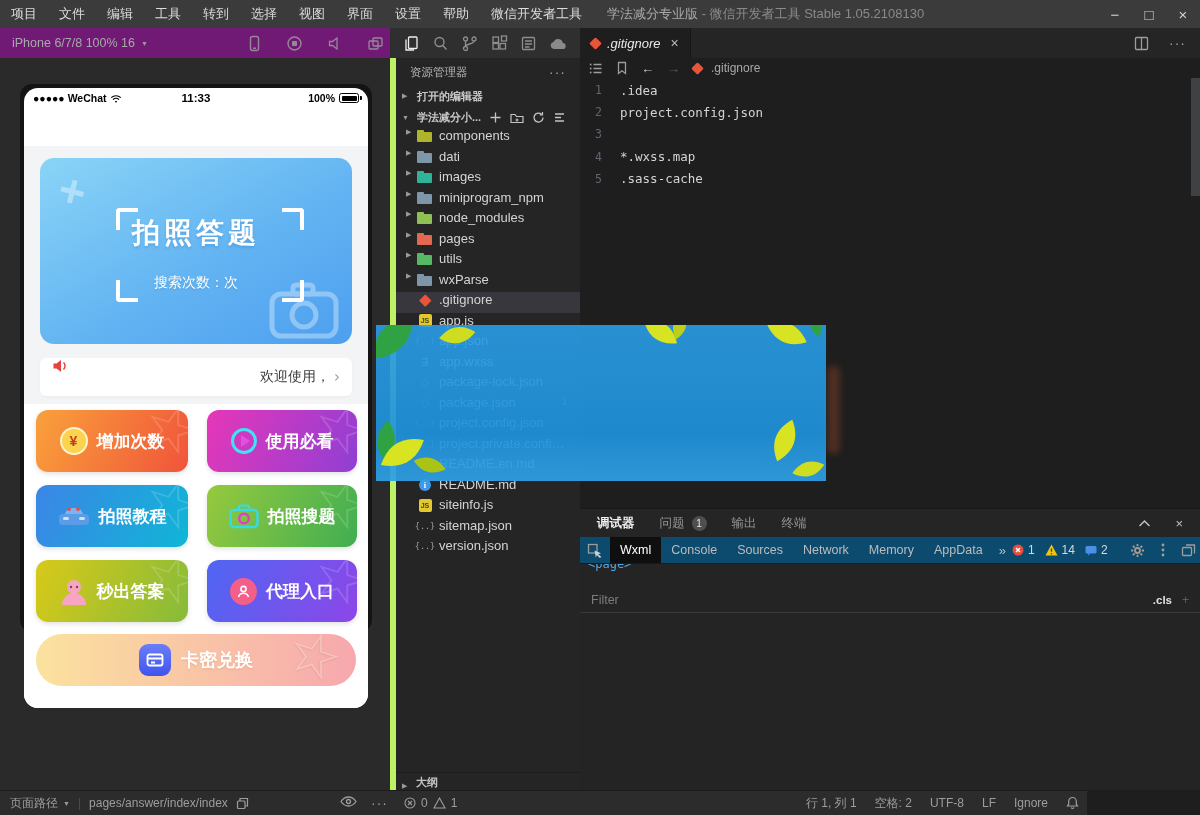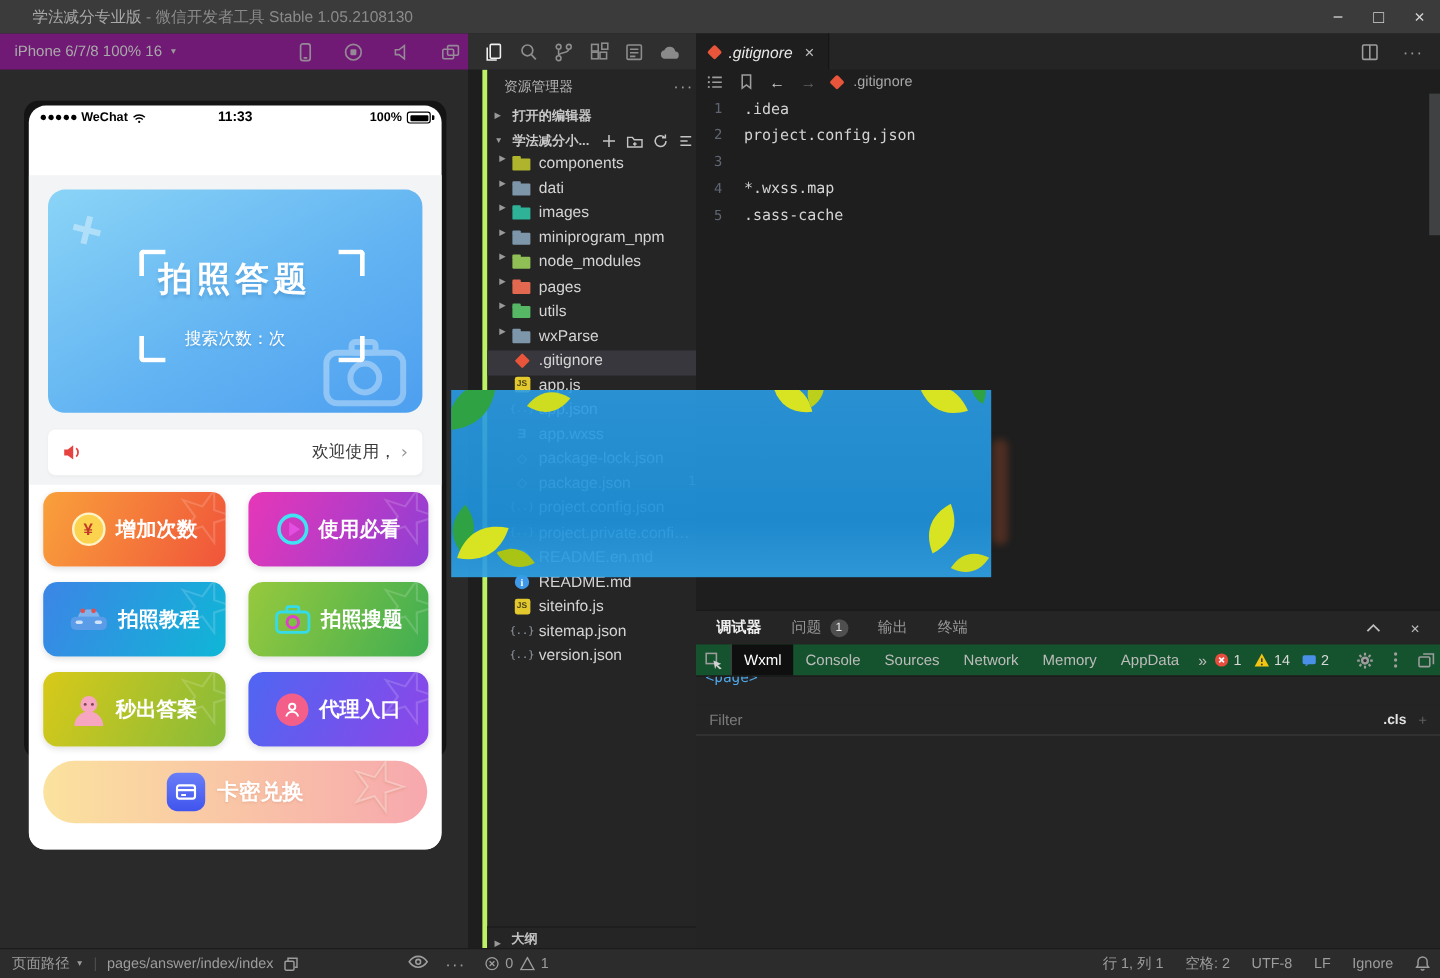--- a/index.html
+++ b/index.html
@@ -4,21 +4,21 @@
 <style>
 *{margin:0;padding:0;box-sizing:border-box}
 html,body{width:1200px;height:815px;overflow:hidden}
 body{position:relative;background:#1e1e1e;font-family:"Liberation Sans","DejaVu Sans",sans-serif;-webkit-font-smoothing:antialiased}
 svg{display:block}
 
 
 .titlebar{position:absolute;left:0;top:0;width:1200px;height:28px;background:#3b3b3b;display:flex;align-items:center;z-index:5}
 .menu{display:flex;align-items:center;height:28px}
 .menu-item{padding:0 11px;font-size:13px;color:#dcdcdc;line-height:28px;cursor:default}
-.win-title{margin-left:27px;font-size:13px;white-space:nowrap}
+.win-title{margin-left:14px;font-size:13px;white-space:nowrap}
 .win-title .proj{color:#a9a9a9}
 .win-title .rest{color:#8a8a8a}
 .win-controls{position:absolute;right:0;top:0;height:28px;display:flex}
 .win-btn{width:34px;height:28px;display:flex;align-items:center;justify-content:center;color:#d2d2d2;font-size:15px}
 
 
 .toolbar{position:absolute;left:0;top:28px;width:390px;height:30px;background:#701a75;z-index:5}
 .device-label{position:absolute;left:12px;top:0;height:30px;display:flex;align-items:center;gap:6px;color:#a9a9a9;font-size:12.5px}
 .caret{font-size:7px;color:#9a9a9a}
 .sim-tools{position:absolute;left:246px;top:0;width:138px;height:30px;display:flex;align-items:center;justify-content:space-between}
@@ -61,21 +61,21 @@
 .hero-frame{position:absolute;left:76px;top:50px;width:188px;height:94px}
 .hf{position:absolute;width:22px;height:22px;border:0 solid #fff}
 .hf.tl{left:0;top:0;border-left-width:4px;border-top-width:4px;border-top-left-radius:4px}
 .hf.tr{right:0;top:0;border-right-width:4px;border-top-width:4px;border-top-right-radius:4px}
 .hf.bl{left:0;bottom:0;border-left-width:4px;border-bottom-width:4px;border-bottom-left-radius:4px}
 .hf.br{right:0;bottom:0;border-right-width:4px;border-bottom-width:4px;border-bottom-right-radius:4px}
 .hero-title{position:absolute;left:0;right:0;top:56px;text-align:center;font-size:28px;font-weight:bold;color:#fff;letter-spacing:4px;text-shadow:0 2px 3px rgba(20,80,140,.2)}
 .hero-sub{position:absolute;left:0;right:0;top:94px;text-align:center;font-size:14px;color:#fff;text-shadow:0 1px 2px rgba(20,80,140,.18)}
 .hero-count{position:absolute;left:0;right:0;top:116px;text-align:center;font-size:14px;color:#fff;text-shadow:0 1px 2px rgba(20,80,140,.18)}
 .hero-cam{position:absolute;right:12px;bottom:4px;opacity:.35}
-.notice{margin-top:14px;height:38px;background:#fff;border-radius:6px;display:flex;align-items:center;padding:0 12px;box-shadow:0 1px 3px rgba(0,0,0,.04)}
+.notice{margin-top:14px;height:38px;background:#fff;border-radius:6px;display:flex;padding:0 12px;box-shadow:0 1px 3px rgba(0,0,0,.04)}
 .notice-right{margin-left:auto;display:flex;align-items:center;gap:4px}
 .notice-text{font-size:14px;color:#3a3a3a}
 .notice-chev{font-size:15px;color:#9a9a9a;font-family:"DejaVu Sans",sans-serif}
 .grid{display:grid;grid-template-columns:152px 150px;gap:13px 19px;margin:6px 12px 0}
 .gbtn{height:62px;border-radius:12px;display:flex;align-items:center;justify-content:center;gap:9px;color:#fff;font-size:17px;font-weight:bold;position:relative;overflow:hidden;box-shadow:0 2px 5px rgba(0,0,0,.12)}
 .gbtn::after{content:"☆";position:absolute;right:-12px;top:-18px;font-size:64px;font-weight:normal;color:rgba(255,255,255,.16);transform:rotate(18deg)}
 .btn-orange{background:linear-gradient(115deg,#f9a13b,#f0543a)}
 .btn-magenta{background:linear-gradient(115deg,#e637b8,#8f3fd4)}
 .btn-blue{background:linear-gradient(115deg,#3c85e6,#0fb6d6)}
 .btn-green{background:linear-gradient(115deg,#97c93d,#3fae52)}
@@ -83,21 +83,21 @@
 .btn-violet{background:linear-gradient(115deg,#4f66f2,#8d46e8)}
 .coin{width:28px;height:28px;border-radius:50%;background:#fbd34e;border:2px solid #fff3c8;display:flex;align-items:center;justify-content:center;color:#c23a28;font-size:14px;font-weight:bold}
 .playc{width:26px;height:26px;border-radius:50%;border:3px solid #3fe3f2;display:flex;align-items:center;justify-content:center}
 .playc::before{content:"";border-left:9px solid #e34fe0;border-top:6px solid transparent;border-bottom:6px solid transparent;margin-left:3px}
 .agentc{width:27px;height:27px;border-radius:50%;background:#f45f8a;display:flex;align-items:center;justify-content:center}
 .redeem{margin:12px 12px 0;height:52px;border-radius:26px;background:linear-gradient(90deg,#fbe29e,#f7a8ae);display:flex;align-items:center;justify-content:center;gap:10px;color:#fff;font-size:18px;font-weight:bold;position:relative;overflow:hidden;text-shadow:0 1px 2px rgba(200,120,80,.3)}
 .redeem::after{content:"☆";position:absolute;right:14px;top:-14px;font-size:60px;font-weight:normal;color:rgba(255,255,255,.35);transform:rotate(18deg)}
 .redeem-ic{width:32px;height:32px;border-radius:9px;background:linear-gradient(180deg,#6a7ef8,#4054ee);display:flex;align-items:center;justify-content:center}
 
 
-.explorer{position:absolute;left:402px;top:58px;width:190px;height:732px;background:#252526;border-left:4px solid #bef264}
+.explorer{position:absolute;left:390px;top:58px;width:190px;height:732px;background:#252526;border-left:6px solid #bef264}
 .exp-header{height:28px;display:flex;align-items:center;padding:0 14px;color:#b6b6b6;font-size:11.5px}
 .exp-header .dots-h{margin-left:auto}
 .exp-row{height:20px;display:flex;align-items:center;padding:0 6px;gap:4px;font-size:11px;font-weight:bold;color:#c8c8c8}
 .exp-proj{height:22px}
 .exp-actions{margin-left:auto;display:flex;align-items:center;gap:8px;padding-right:8px}
 .tree-row{height:20.5px;display:flex;align-items:flex-start;padding-left:10px;position:relative}
 .tree-row.selected{background:#37373d}
 .arrow{width:11px;font-size:7px;color:#9a9a9a;visibility:hidden;flex:none}
 .arrow.vis{visibility:visible}
 .ticon{width:16px;height:16px;margin-right:6px;position:relative;display:flex;align-items:center;justify-content:center;flex:none}
@@ -128,55 +128,68 @@
 .vscroll{position:absolute;left:1191px;top:78px;width:9px;height:118px;background:#3f4143}
 
 
 .debugger{position:absolute;left:580px;top:508px;width:620px;height:282px;background:#242424;border-top:1px solid #181818}
 .dbg-tabs{height:28px;background:#252526;display:flex;align-items:center;padding:0 17px;gap:25px}
 .dbg-tab{font-size:12.5px;color:#969696;display:flex;gap:7px;align-items:center}
 .dbg-tab.active{color:#f0f0f0;font-weight:bold}
 .dbg-badge{min-width:15px;height:15px;border-radius:8px;background:#4f4f4f;color:#e8e8e8;font-size:10px;display:flex;align-items:center;justify-content:center;padding:0 3px}
 .dbg-badge:empty{display:none}
 .dbg-actions{margin-left:auto;display:flex;align-items:center;gap:24px;color:#c0c0c0;font-size:13px}
-.devtools-row{height:26px;background:#14532d;display:flex;align-items:stretch}
+.devtools-row{height:26px;background:#0c4a6e;display:flex;align-items:stretch}
 .inspect-box{width:30px;display:flex;align-items:center;justify-content:center;border-right:1px solid #3c3c3c;flex:none}
 .dt-tab{display:flex;align-items:center;padding:0 10px;font-size:12.5px;color:#bcbcbc;white-space:nowrap}
 .dt-tab.active{background:#0f0f0f;color:#fff}
 .dt-over{align-self:center;font-size:13px;color:#bcbcbc;padding:0 6px}
 .dt-counts{margin-left:auto;display:flex;align-items:center;gap:4px;padding-right:10px}
 .dt-count{font-size:12px;color:#d8d8d8;margin-right:6px}
 .dt-gap{width:8px}
 .wxml-pane{height:24px;overflow:hidden;position:relative;background:#242424;border-top:1px solid #1a1a1a}
 .wxml-tag{position:absolute;top:-7px;left:8px;font-family:"DejaVu Sans Mono",monospace;font-size:12px;color:#4fa8e8}
 .styles-row{height:26px;background:#2b2b2b;border-top:1px solid #1c1c1c;display:flex;align-items:stretch}
 .st-tab{display:flex;align-items:center;padding:0 11px;font-size:12.5px;color:#cccccc;white-space:nowrap}
 .st-tab.active{background:#0f0f0f;color:#fff}
 .filter-row{height:26px;display:flex;align-items:center;padding:0 11px;border-bottom:1px solid #3a3a3a;background:#242424}
 .filter-text{color:#7c7c7c;font-size:12.5px}
 .cls-label{margin-left:auto;color:#e2e2e2;font-size:11.5px;font-weight:bold}
 .grip{color:#5f5f5f;font-size:12px;margin-left:10px}
 
 
-.statusbar{position:absolute;left:0;top:790px;width:1200px;height:25px;background:#2c2c2d;border-top:1px solid #1b1b1b;font-size:12px;color:#9d9d9d;z-index:5}
+.statusbar{position:absolute;left:0;top:790px;width:1087px;height:25px;background:#2c2c2d;border-top:1px solid #1b1b1b;font-size:12px;color:#9d9d9d;z-index:5}
 .sb-left{position:absolute;left:10px;top:0;height:24px;display:flex;align-items:center;gap:8px}
 .sb-sep{color:#4d4d4d}
 .sb-eye{position:absolute;left:340px;top:4px}
 .sb-more{position:absolute;left:371px;top:0;height:24px;display:flex;align-items:center}
 .sb-problems{position:absolute;left:404px;top:0;height:24px;display:flex;align-items:center;gap:5px}
 .sb-right{position:absolute;right:8px;top:0;height:24px;display:flex;align-items:center;gap:18px}
 
 
 .remnant{position:absolute;left:827px;top:366px;width:13px;height:88px;background:rgba(125,62,38,.5);filter:blur(3px);border-radius:6px;z-index:49}
 .banner{position:absolute;left:376px;top:325px;width:450px;height:156px;background:linear-gradient(180deg,rgba(42,157,229,.9) 0%,rgba(30,146,220,.92) 70%,rgba(47,160,228,.93) 100%);overflow:hidden;z-index:50}
 </style>
 </head>
 <body>
 
 <div class="titlebar">
+  <div class="menu">
+    <span class="menu-item">项目</span>
+      <span class="menu-item">文件</span>
+      <span class="menu-item">编辑</span>
+      <span class="menu-item">工具</span>
+      <span class="menu-item">转到</span>
+      <span class="menu-item">选择</span>
+      <span class="menu-item">视图</span>
+      <span class="menu-item">界面</span>
+      <span class="menu-item">设置</span>
+      <span class="menu-item">帮助</span>
+      <span class="menu-item">微信开发者工具</span>
+  </div>
   <div class="win-title">
     <span class="proj">学法减分专业版</span>
     <span class="rest">- 微信开发者工具 Stable 1.05.2108130</span>
   </div>
   <div class="win-controls">
     <span class="win-btn">−</span>
     <span class="win-btn">□</span>
     <span class="win-btn">×</span>
   </div>
 </div>

